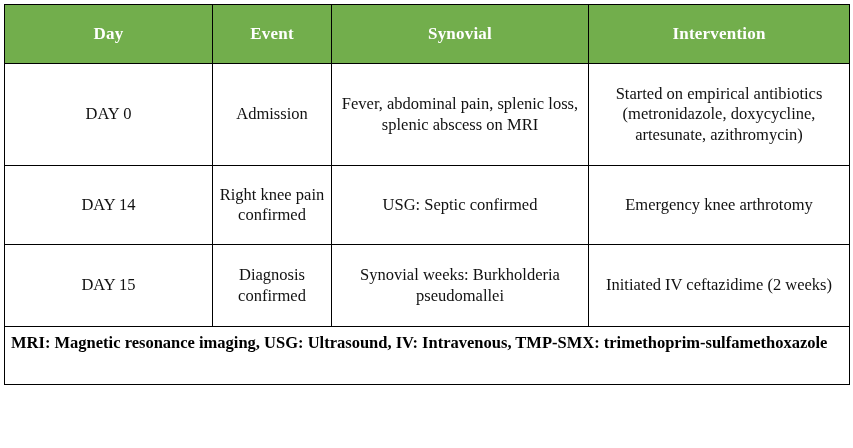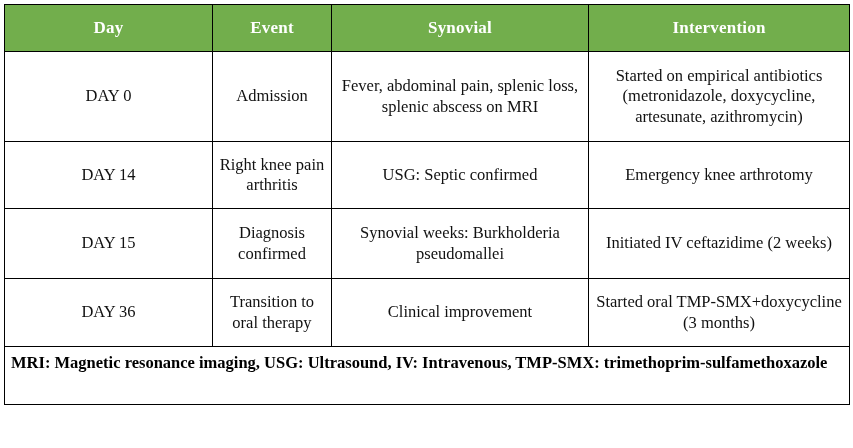--- a/index.html
+++ b/index.html
@@ -24,21 +24,21 @@
 
   table.clinical-table {
     border-collapse: collapse;
     table-layout: fixed;
     width: 845px;
   }
 
   table.clinical-table th,
   table.clinical-table td {
     border: 1.5px solid #000000;
-    padding: 8px 4px;
+    padding: 14px 4px;
     vertical-align: middle;
     text-align: center;
     overflow: hidden;
   }
 
   thead th {
     background: #72AE4C;
     color: #ffffff;
     font-weight: bold;
     font-size: 17px;
@@ -117,38 +117,32 @@
       <tr class="r0">
         <td>DAY 0</td>
         <td>Admission</td>
         <td>Fever, abdominal pain, splenic loss, splenic abscess on MRI</td>
         <td>Started on empirical antibiotics (metronidazole, doxycycline, artesunate, azithromycin)</td>
       </tr>
 
 
       <tr class="r2">
         <td>DAY 14</td>
-        <td>Right knee pain arthritis</td>
+        <td>Right knee pain confirmed</td>
         <td>USG: Septic confirmed</td>
         <td>Emergency knee arthrotomy</td>
       </tr>
 
       <tr class="r3">
         <td>DAY 15</td>
         <td>Diagnosis confirmed</td>
         <td><span>Synovial weeks: </span><span class="sci-name">Burkholderia pseudomallei</span></td>
         <td>Initiated IV ceftazidime (2 weeks)</td>
       </tr>
 
-      <tr class="r4">
-        <td>DAY 36</td>
-        <td>Transition to oral therapy</td>
-        <td>Clinical improvement</td>
-        <td>Started oral TMP-SMX+doxycycline (3 months)</td>
-      </tr>
 
     </tbody>
 
     <tfoot>
       <tr>
         <td class="footnote" colspan="4">MRI: Magnetic resonance imaging, USG: Ultrasound, IV: Intravenous, TMP-SMX: trimethoprim-sulfamethoxazole</td>
       </tr>
     </tfoot>
   </table>
 </div>

